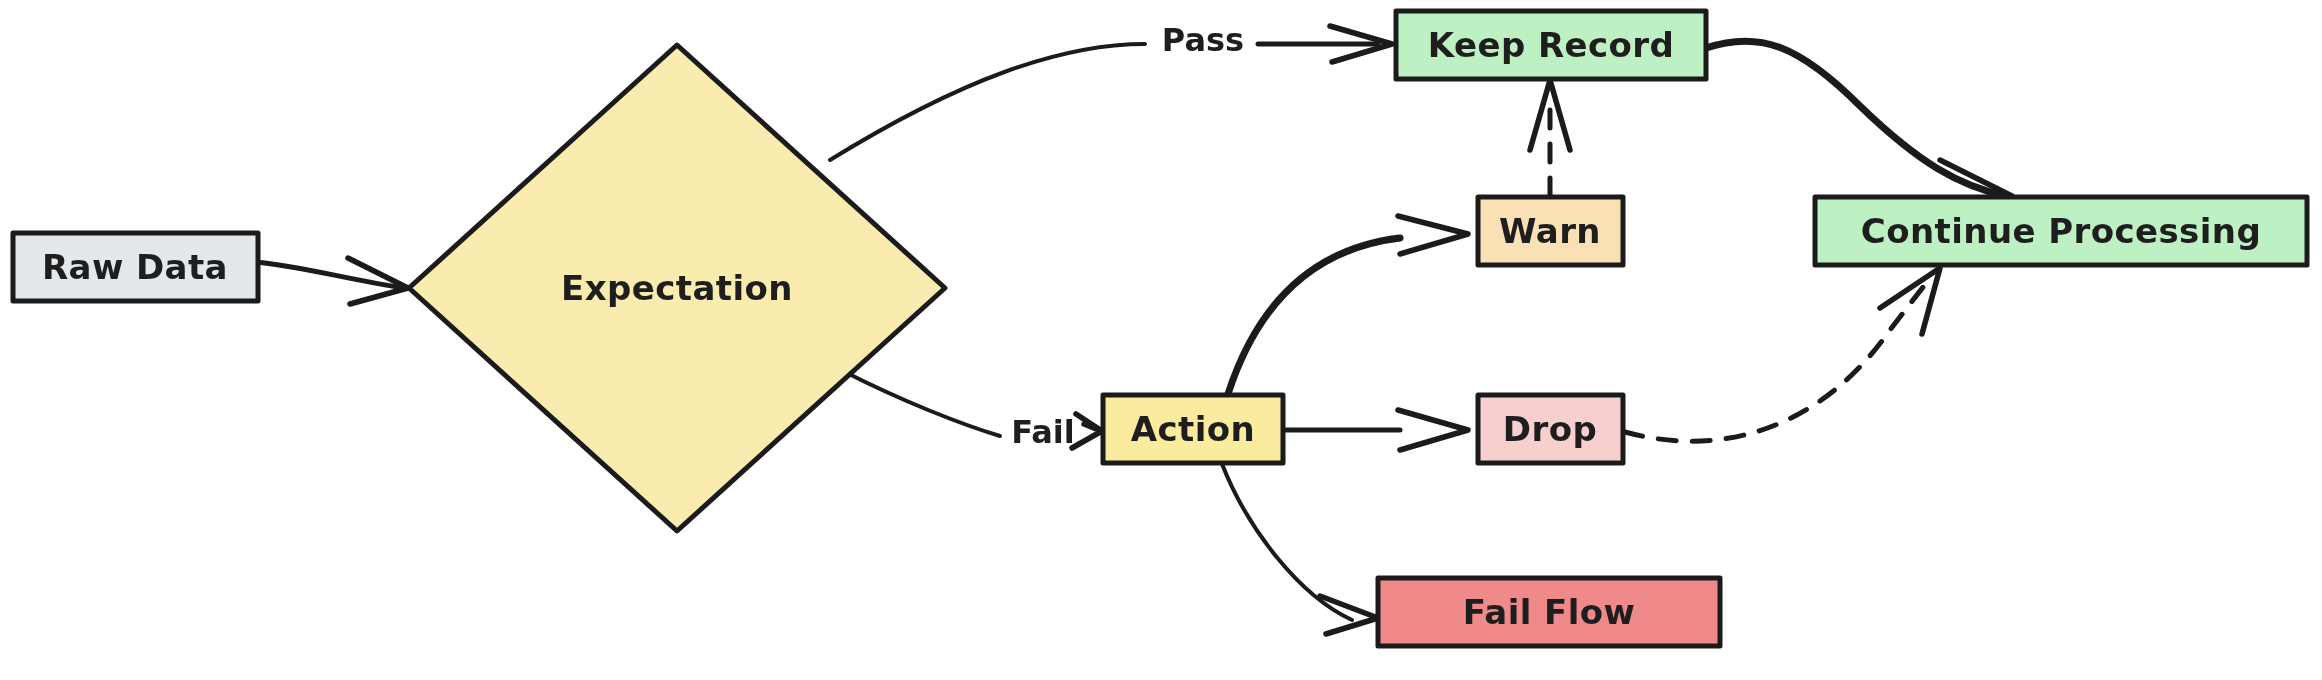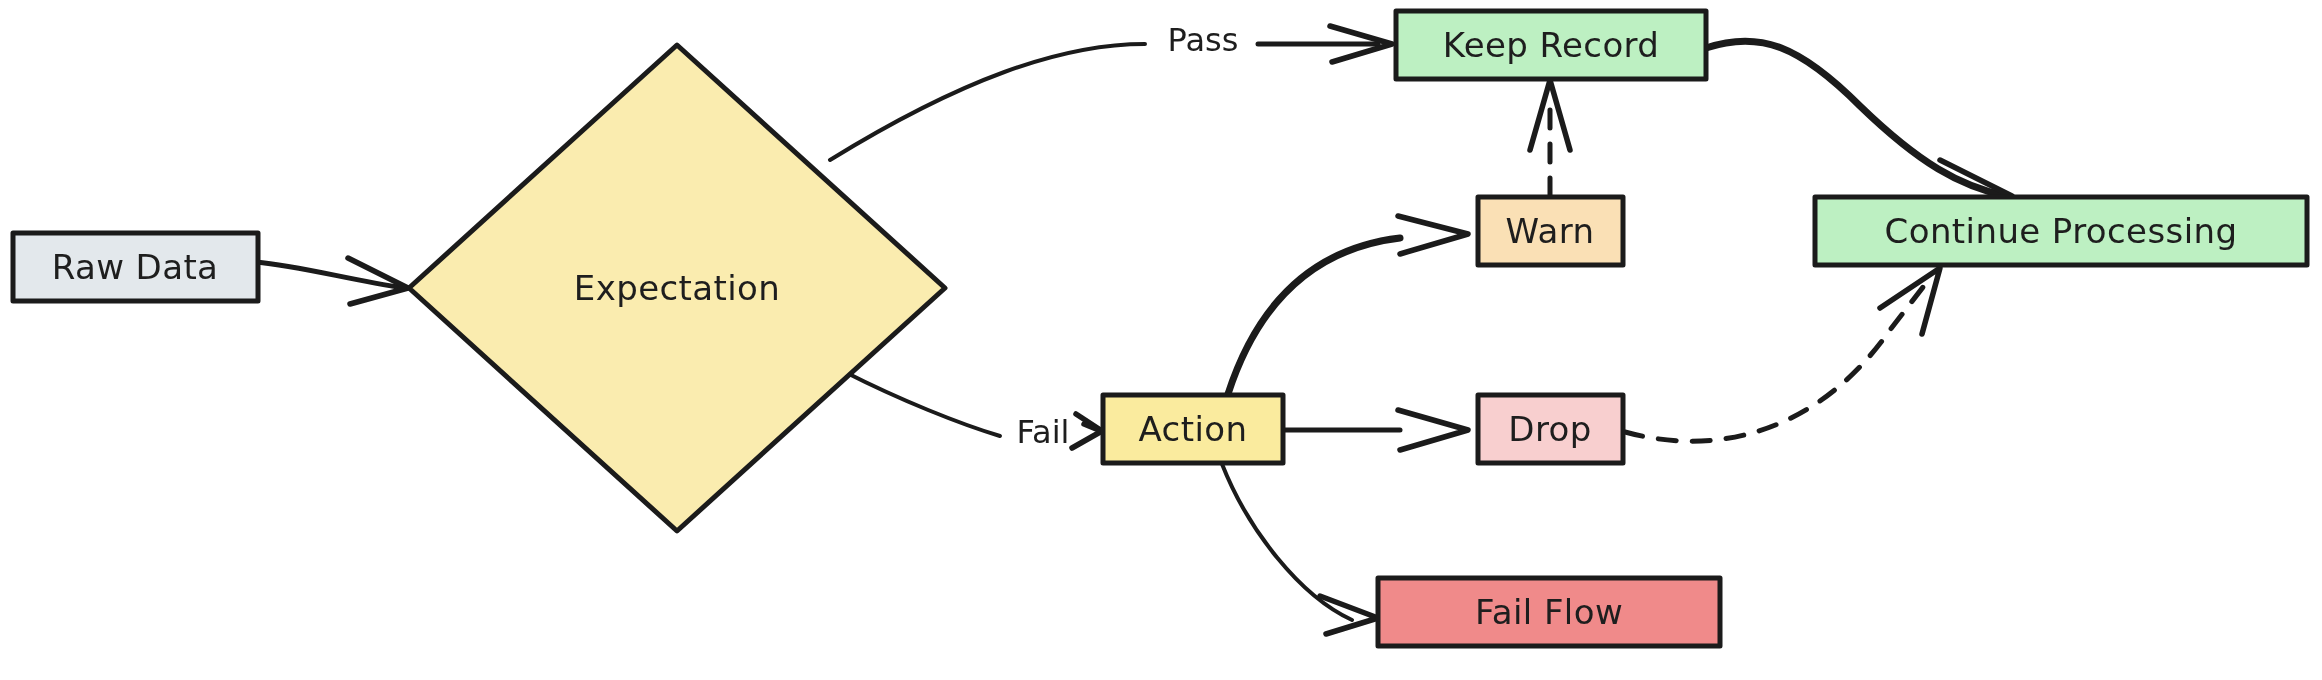--- a/index.html
+++ b/index.html
@@ -2,21 +2,21 @@
 <html><head>
 <meta charset="utf-8">
 <style>
   html,body{margin:0;padding:0;background:#ffffff;}
   body{
     width:2322px;height:680px;
     font-family:"DejaVu Sans", sans-serif;
     overflow:hidden;
     position:relative;
   }
-  #stage{position:absolute;inset:0;width:2006px;height:680px;}
+  #stage{position:absolute;inset:0;width:2006px;height:680px;font-weight:bold;}
   svg#diagram{position:absolute;left:0;top:0;width:2322px;height:680px;display:block;}
   .node-label{
     font-family:"DejaVu Sans", sans-serif;
     font-size:34px;
     fill:#1e1e1e;
     text-anchor:middle;
     dominant-baseline:middle;
     pointer-events:none;
     letter-spacing:0.4px;
   }

